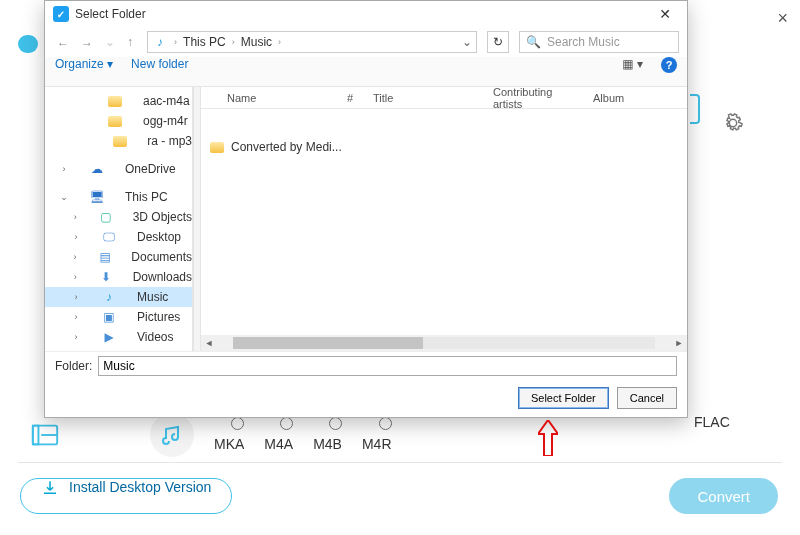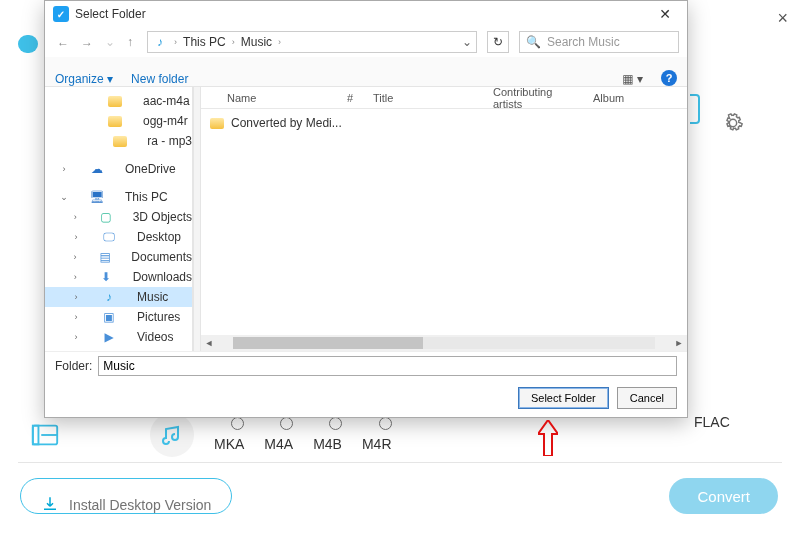--- a/index.html
+++ b/index.html
@@ -13,39 +13,39 @@
 
 
 .format-row { position: absolute; top: 412px; left: 30px; right: 10px; height: 45px; display: flex; align-items: center; gap: 20px; }
 .format-icon { width: 30px; height: 30px; }
 .radio-opt { display: flex; align-items: flex-end; gap: 6px; font-size: 14px; color: #333; flex-direction: column; }
 .radio-opt input { margin: 0; }
 .flac-label { position: absolute; top: 414px; left: 694px; font-size: 14px; }
 
 .divider { position: absolute; left: 18px; right: 18px; top: 462px; border-top: 1px solid #e5e5e5; }
 
-.install-btn { position: absolute; left: 20px; top: 478px; height: 36px; padding: 0 20px; border: 1px solid #3fc0e8; color: #737373; background: #fff; border-radius: 18px; display: flex; align-items: flex-end; gap: 10px; font-size: 14px; }
+.install-btn { position: absolute; left: 20px; top: 478px; height: 36px; padding: 0 20px; border: 1px solid #3fc0e8; color: #0369a1; background: #fff; border-radius: 18px; display: flex; align-items: flex-start; gap: 10px; font-size: 14px; }
 .convert-btn { position: absolute; right: 22px; top: 478px; height: 36px; padding: 0 28px; background: #8fd6ef; color: #fff; border: none; border-radius: 18px; font-size: 15px; }
 
 
 .dialog { position: absolute; left: 44px; top: 0; width: 644px; height: 418px; background: #fff; border: 1px solid #aaa; box-shadow: 0 6px 20px rgba(0,0,0,.25); display: flex; flex-direction: column; }
 .dlg-title { height: 26px; display: flex; align-items: center; padding: 0 8px; gap: 6px; }
 .dlg-title .spacer { flex: 1; }
 .dlg-title .x { font-size: 14px; padding: 0 8px; }
 .dlg-app-icon { width: 16px; height: 16px; background: #1ea0f2; border-radius: 3px; display: flex; align-items: center; justify-content: center; color: #fff; font-size: 10px; font-weight: bold; }
 
 .nav-row { height: 30px; display: flex; align-items: center; padding: 0 8px; gap: 10px; }
 .nav-arrows { display: flex; gap: 4px; color: #888; }
 .nav-arrows span { padding: 0 4px; }
 .breadcrumb { flex: 1; height: 22px; border: 1px solid #ccc; display: flex; align-items: center; padding: 0 4px; gap: 6px; }
 .breadcrumb .sep { color: #888; font-size: 9px; }
 .refresh { width: 22px; height: 22px; border: 1px solid #ccc; display: flex; align-items: center; justify-content: center; }
 .search-box { width: 160px; height: 22px; border: 1px solid #ccc; display: flex; align-items: center; padding: 0 6px; gap: 6px; color: #999; }
 
-.toolbar { height: 30px; border-bottom: 1px solid #e5e5e5; display: flex; align-items: flex-end; padding: 0 10px; gap: 18px; background: #fafafa; }
+.toolbar { height: 30px; border-bottom: 1px solid #e5e5e5; display: flex; align-items: flex-start; padding: 0 10px; gap: 18px; background: #fafafa; }
 .tool-link { color: #1372c3; }
 .toolbar .spacer { flex: 1; }
 .help-icon { width: 16px; height: 16px; border-radius: 50%; background: #1c74d8; color: #fff; display: flex; align-items: center; justify-content: center; font-size: 11px; font-weight: bold; }
 
 .body { flex: 1; display: flex; min-height: 0; }
 .tree { width: 148px; border-right: 1px solid #e5e5e5; overflow-y: auto; padding: 4px 0; }
 .tree .row { display: flex; align-items: center; height: 20px; padding-left: 6px; gap: 20px; white-space: nowrap; }
 .tree .row.sel { background: #cce8ff; }
 .tree .exp { width: 10px; font-size: 9px; color: #666; text-align: center; }
 .ico { width: 16px; height: 16px; display: flex; align-items: center; justify-content: center; }
@@ -55,21 +55,21 @@
 .splitter { width: 8px; background: #f4f4f4; border-left: 1px solid #e5e5e5; border-right: 1px solid #e5e5e5; }
 
 .list { flex: 1; display: flex; flex-direction: column; min-width: 0; }
 .list-head { height: 22px; display: flex; align-items: center; border-bottom: 1px solid #e8e8e8; font-size: 11px; color: #555; }
 .list-head div { padding: 0 8px; border-right: 1px solid transparent; }
 .col-name { width: 120px; }
 .col-num { width: 26px; }
 .col-title { width: 120px; }
 .col-artist { width: 100px; }
 .col-album { flex: 1; }
-.list-body { flex: 1; padding: 4px 8px; overflow: hidden; }
+.list-body { flex: 1; padding: 4px 8px; overflow: hidden; margin-top: 24px; }
 .list-body .frow { display: flex; align-items: center; height: 20px; gap: 6px; }
 .hscroll { height: 16px; background: #f0f0f0; position: relative; display: flex; }
 .hscroll .track { flex: 1; background: #e8e8e8; margin: 2px 16px; position: relative; }
 .hscroll .thumb { position: absolute; left: 0; top: 0; height: 100%; width: 45%; background: #c4c4c4; }
 .hscroll .abtn { width: 16px; display: flex; align-items: center; justify-content: center; color: #666; font-size: 9px; }
 
 .folder-row { height: 28px; display: flex; align-items: center; padding: 0 10px; gap: 6px; border-top: 1px solid #eee; }
 .folder-row input { flex: 1; height: 20px; border: 1px solid #aaa; padding: 0 4px; font-size: 12px; }
 .dlg-btns { height: 38px; display: flex; align-items: center; justify-content: flex-end; gap: 8px; padding: 0 10px; }
 .dlg-btn { height: 22px; padding: 0 12px; border: 1px solid #999; background: #f5f5f5; font-size: 11px; }

